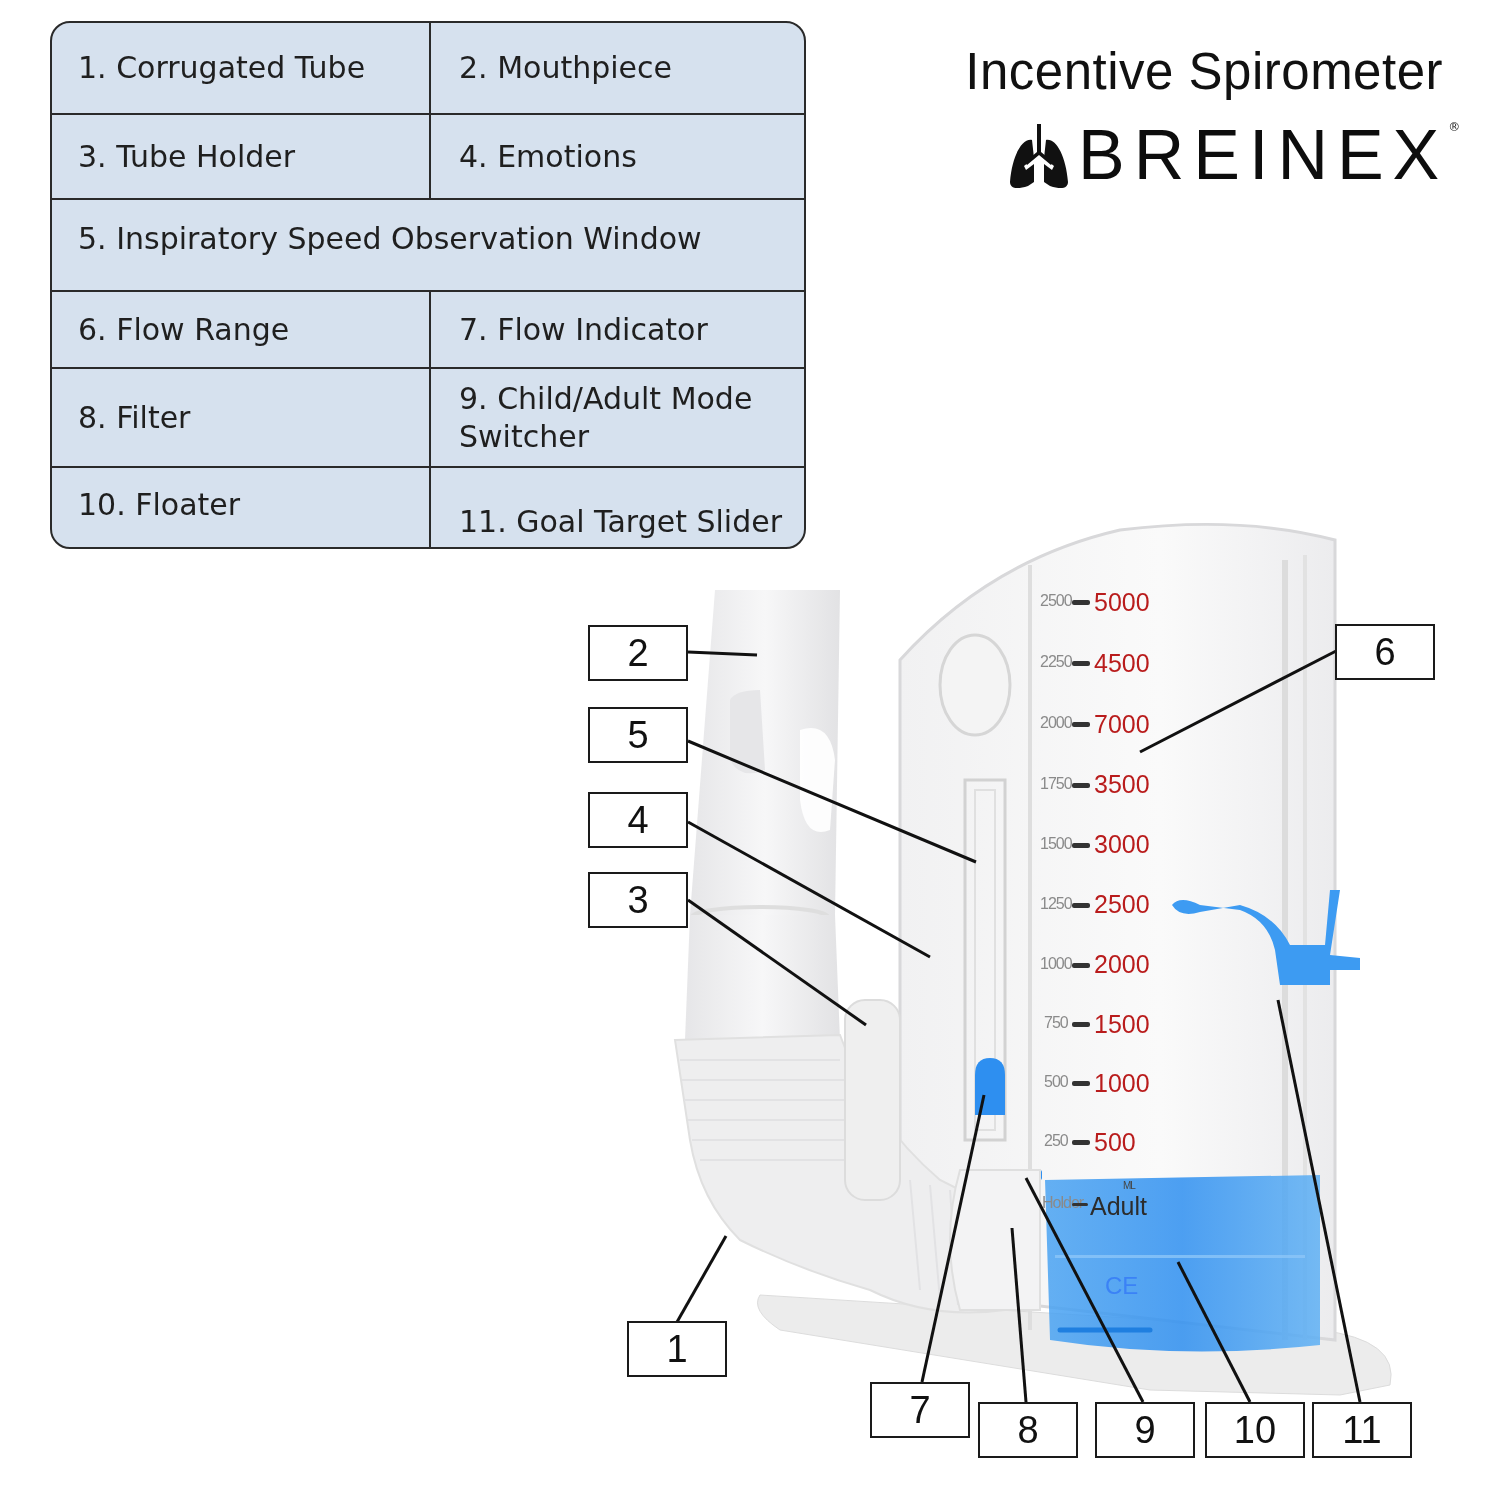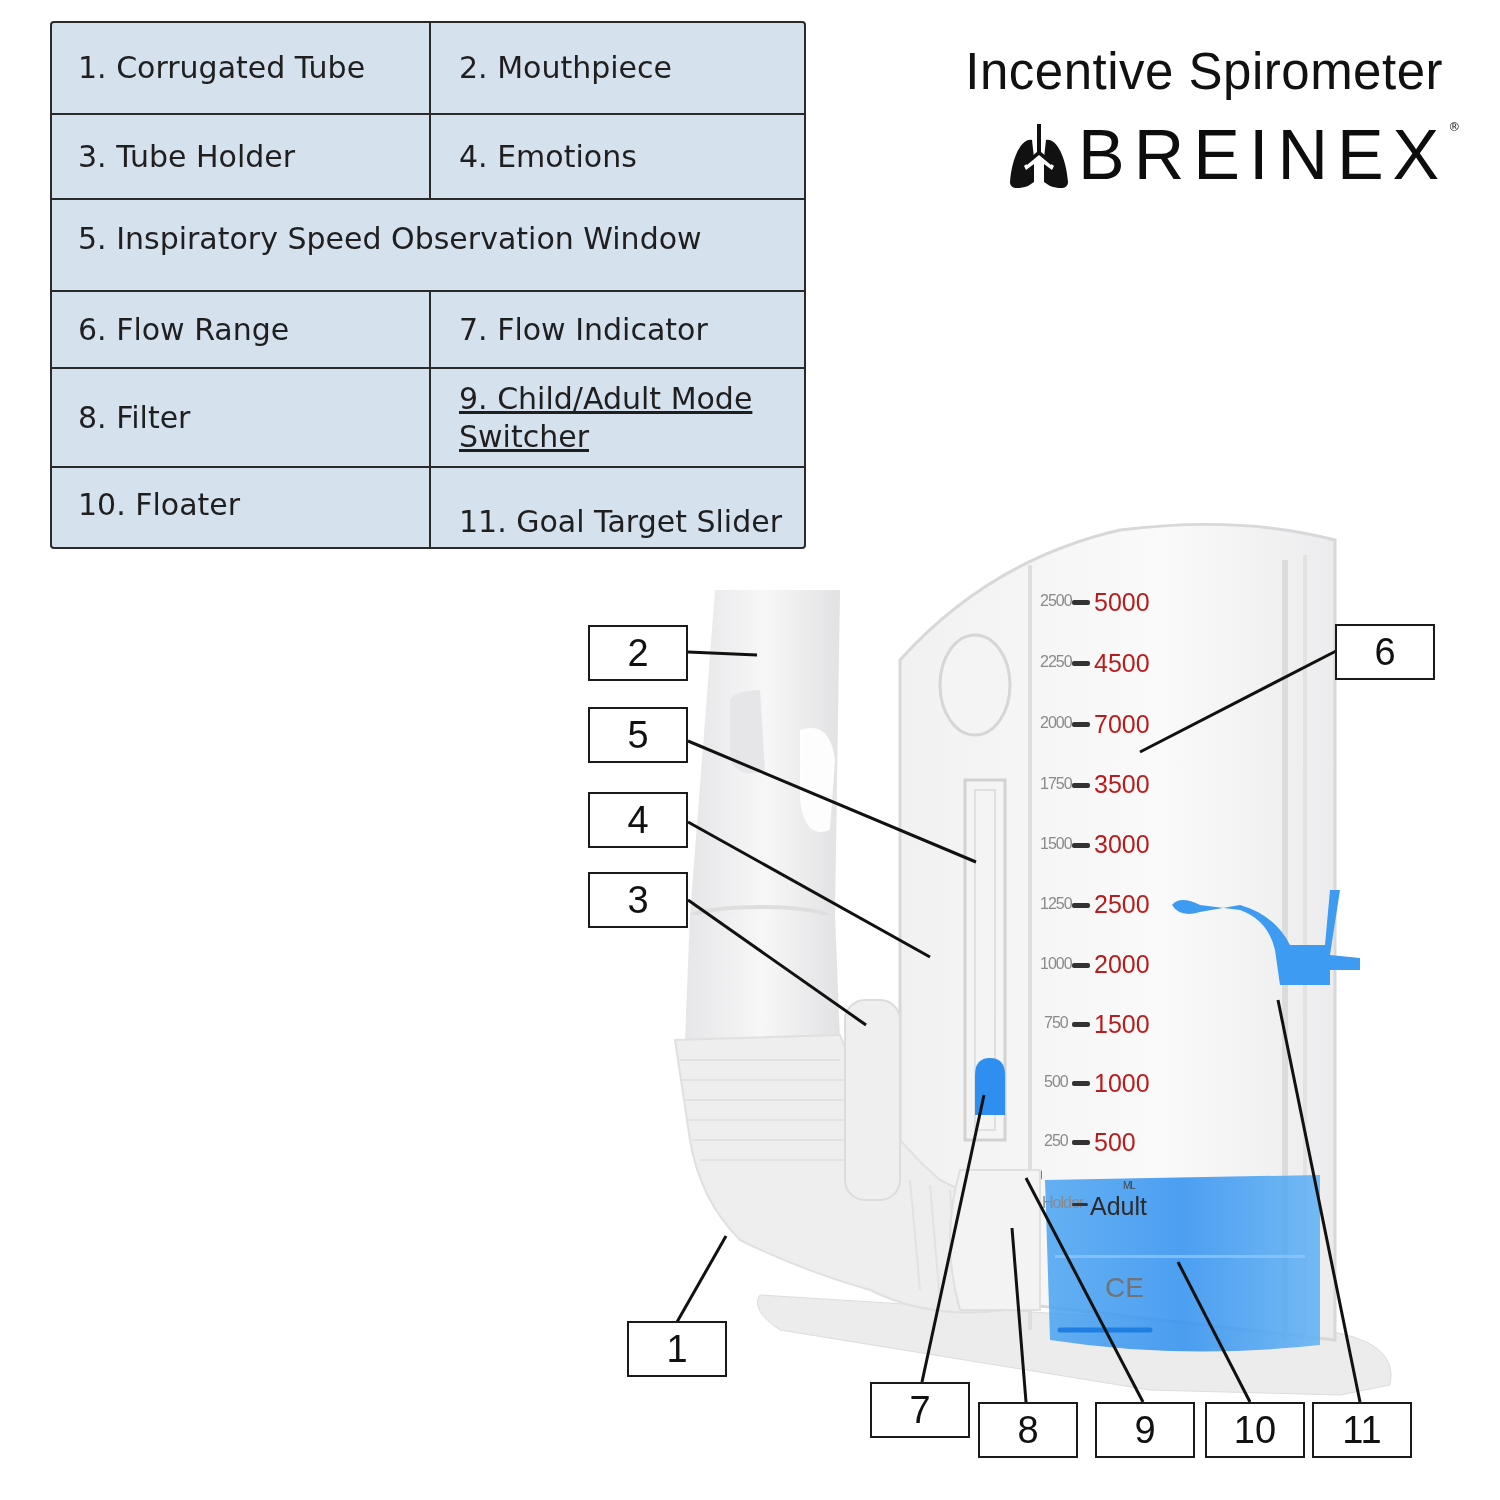--- a/index.html
+++ b/index.html
@@ -3,21 +3,21 @@
 <meta charset="utf-8">
 <style>
   html, body { margin: 0; padding: 0; }
   body {
     width: 1500px; height: 1500px; background: #ffffff; position: relative; overflow: hidden;
     font-family: "DejaVu Sans", sans-serif; color: #1a1a1a;
   }
   
   .legend {
     position: absolute; left: 50px; top: 21px; width: 756px; height: 528px;
-    border: 2.5px solid #2a2a2a; border-radius: 4px; background: #d6e1ee;
+    border: 2.5px solid #2a2a2a; border-radius: 20px; background: #d6e1ee;
     overflow: hidden; box-sizing: border-box;
   }
   .legend .row { position: absolute; left: 0; right: 0; border-bottom: 2.5px solid #2a2a2a; box-sizing: border-box; }
   .legend .row:last-child { border-bottom: none; }
   .legend .cell {
     position: absolute; top: 0; bottom: 0; display: flex; align-items: center;
     padding-left: 26px; font-size: 30px; color: #1f1f1f; box-sizing: border-box; line-height: 1.25;
   }
   .legend .cell.left { left: 0; width: 379px; border-right: 2.5px solid #2a2a2a; }
   .legend .cell.right { left: 379px; right: 0; padding-left: 28px; }
@@ -66,21 +66,21 @@
   </div>
   <div class="row" style="top:177px;height:92px;">
     <div class="cell full" style="align-items:flex-start;padding-top:20px;">5. Inspiratory Speed Observation Window</div>
   </div>
   <div class="row" style="top:269px;height:77px;">
     <div class="cell left">6. Flow Range</div>
     <div class="cell right">7. Flow Indicator</div>
   </div>
   <div class="row" style="top:346px;height:99px;">
     <div class="cell left">8. Filter</div>
-    <div class="cell right" style="padding-right:20px;text-decoration:underline;">9. Child/Adult Mode Switcher</div>
+    <div class="cell right" style="padding-right:20px;">9. Child/Adult Mode Switcher</div>
   </div>
   <div class="row" style="top:445px;height:83px;">
     <div class="cell left" style="align-items:flex-start;padding-top:18px;">10. Floater</div>
     <div class="cell right" style="align-items:flex-start;padding-top:35px;">11. Goal Target Slider</div>
   </div>
 </div>
 
 <div class="title">Incentive Spirometer</div>
 <div class="brand">
   <svg width="62" height="66" viewBox="0 0 62 66">
@@ -209,21 +209,21 @@
 
   <span class="scale-small" style="left:1044px;top:1132px;">250</span>
   <span class="scale-dash" style="left:1072px;top:1140px;"></span>
   <span class="scale-label" style="left:1094px;top:1128px;">500</span>
 
   <span class="scale-small" style="left:1042px;top:1194px;">Holder</span>
   <span class="scale-small" style="left:1075px;top:1180px;font-size:10px;color:#444;margin-left:48px;">ML</span>
   <span class="scale-dash" style="left:1072px;top:1203px;width:16px;height:3px;"></span>
   <span class="scale-label" style="left:1090px;top:1192px;color:#2c2c2c;">Adult</span>
 
-  <span class="scale-label" style="left:1105px;top:1272px;font-size:28px;color:#737373;text-align:right;">CE</span>
+  <span class="scale-label" style="left:1105px;top:1272px;font-size:24px;color:#3b82f6;text-align:right;">CE</span>
 </div>
 
 <div class="callout" style="left:627px;top:1321px;width:100px;height:56px;">1</div>
 <div class="callout" style="left:588px;top:625px;width:100px;height:56px;">2</div>
 <div class="callout" style="left:588px;top:872px;width:100px;height:56px;">3</div>
 <div class="callout" style="left:588px;top:792px;width:100px;height:56px;">4</div>
 <div class="callout" style="left:588px;top:707px;width:100px;height:56px;">5</div>
 <div class="callout" style="left:1335px;top:624px;width:100px;height:56px;">6</div>
 <div class="callout" style="left:870px;top:1382px;width:100px;height:56px;">7</div>
 <div class="callout" style="left:978px;top:1402px;width:100px;height:56px;">8</div>

